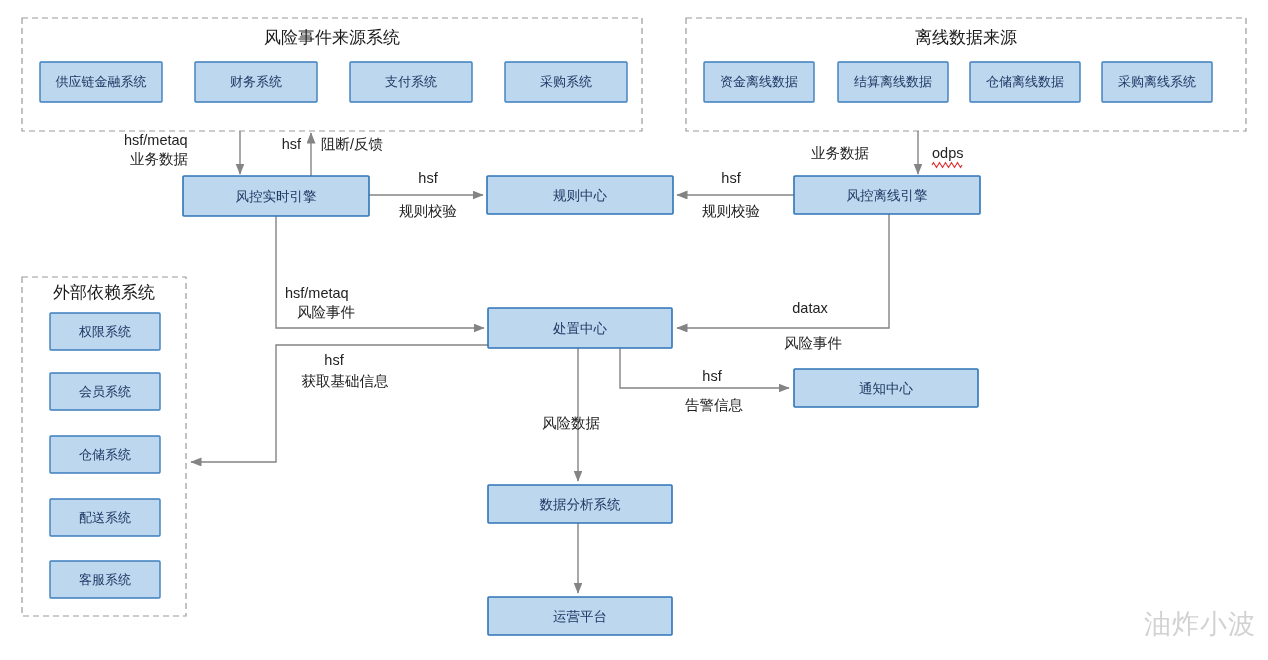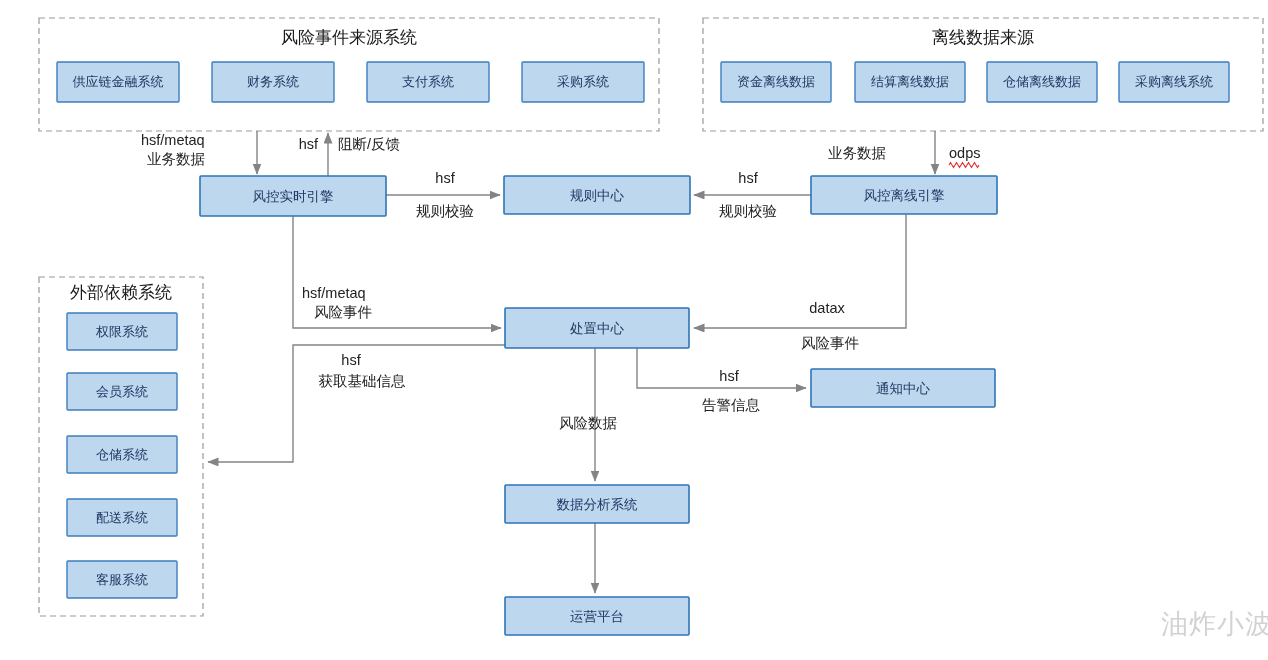--- a/index.html
+++ b/index.html
@@ -12,21 +12,20 @@
     width: 1268px;
     height: 660px;
     font-family: "Liberation Sans", "DejaVu Sans", sans-serif;
     overflow: hidden;
     position: relative;
   }
   #diagram-root {
     position: relative;
     width: 1237px;
     height: 660px;
-    padding-left: 17px;
   }
   svg.diagram {
     display: block;
     width: 1268px;
     height: 660px;
   }
   .group-frame {
     fill: none;
     stroke: #9a9a9a;
     stroke-width: 1.2;

